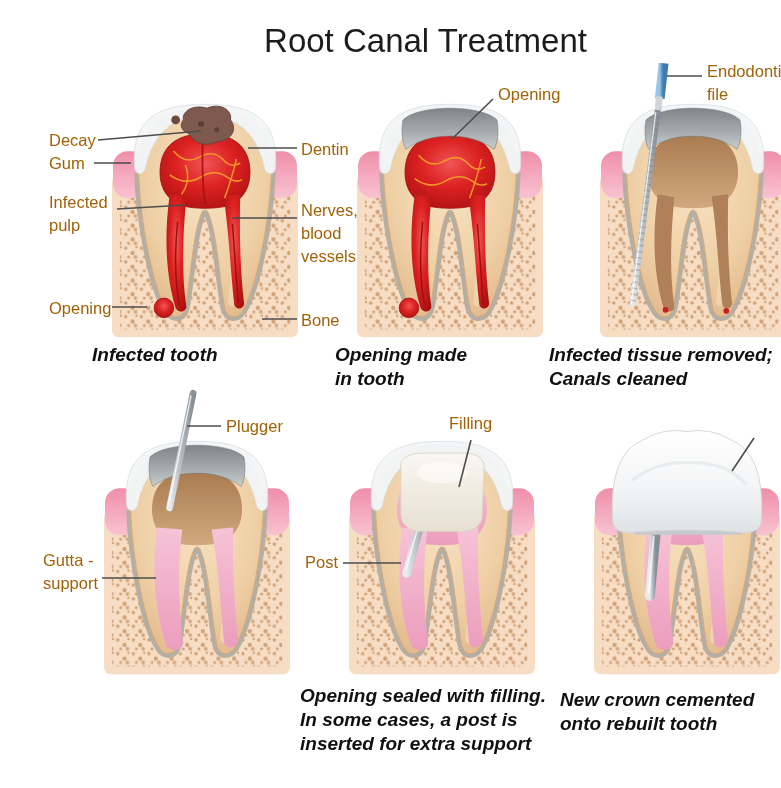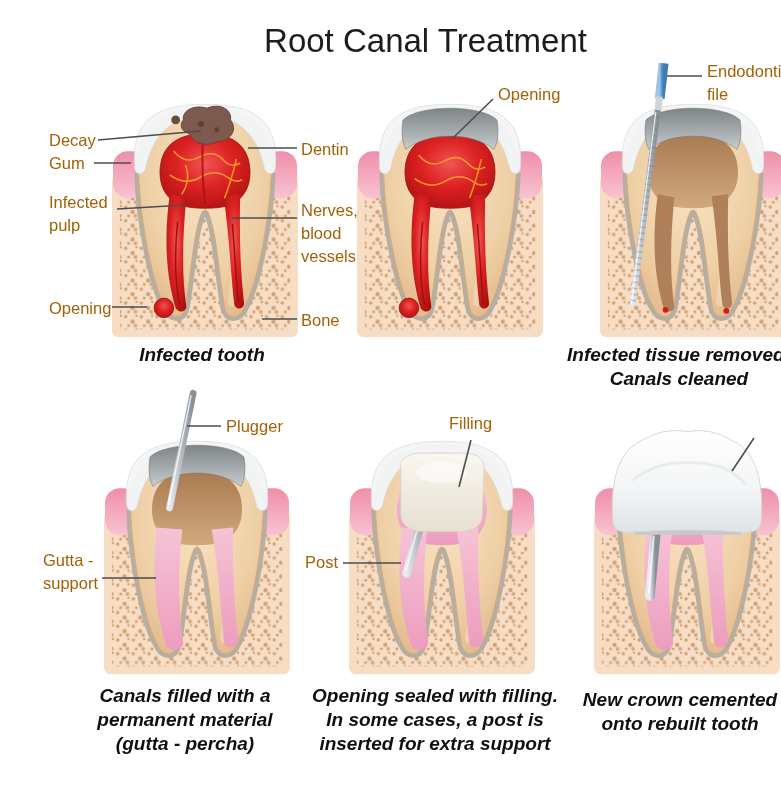--- a/index.html
+++ b/index.html
@@ -3,21 +3,21 @@
 <meta charset="utf-8">
 <style>
   html,body{margin:0;padding:0;background:#ffffff;}
   #stage{position:relative;width:781px;height:788px;background:#fff;overflow:hidden;
          font-family:"Liberation Sans","DejaVu Sans",sans-serif;margin-left:35px;}
   .title{position:absolute;left:0;top:22px;width:781px;text-align:center;
          font-size:33px;color:#1c1c1c;letter-spacing:0px;}
   .lbl{position:absolute;font-size:16.5px;line-height:23px;color:#a16207;
        white-space:pre-line;}
   .cap{position:absolute;font-size:19px;line-height:24px;font-weight:bold;font-style:italic;
-       color:#101010;text-align:center;white-space:pre-line;}
+       color:#101010;white-space:pre-line;}
   .psvg{position:absolute;}
   #leader-lines{position:absolute;left:0;top:0;pointer-events:none;}
   svg{display:block;}
   .defsbox{position:absolute;width:0;height:0;overflow:hidden;}
 </style>
 </head>
 <body>
 
 <div id="stage">
 
@@ -250,24 +250,23 @@
   <div class="lbl" style="left:672px;top:60px;">Endodontic
 file</div>
   <div class="lbl" style="left:191px;top:415px;">Plugger</div>
   <div class="lbl" style="left:8px;top:549px;">Gutta -
 support</div>
   <div class="lbl" style="left:414px;top:412px;">Filling</div>
   <div class="lbl" style="left:270px;top:551px;">Post</div>
   <div class="lbl" style="left:748px;top:409px;">Crown</div>
 
   <div class="cap" style="left:57px;top:343px;width:220px;">Infected tooth</div>
+  <div class="cap" style="left:300px;top:343px;width:220px;">Opening made
+in tooth</div>
   <div class="cap" style="left:514px;top:343px;width:260px;">Infected tissue removed;
 Canals cleaned</div>
-  <div class="cap" style="left:30px;top:684px;width:240px;">Canals filled with a
-permanent material
-(gutta - percha)</div>
   <div class="cap" style="left:265px;top:684px;width:270px;">Opening sealed with filling.
 In some cases, a post is
 inserted for extra support</div>
   <div class="cap" style="left:525px;top:688px;width:240px;">New crown cemented
 onto rebuilt tooth</div>
 
 </div>
 
 </body></html>

